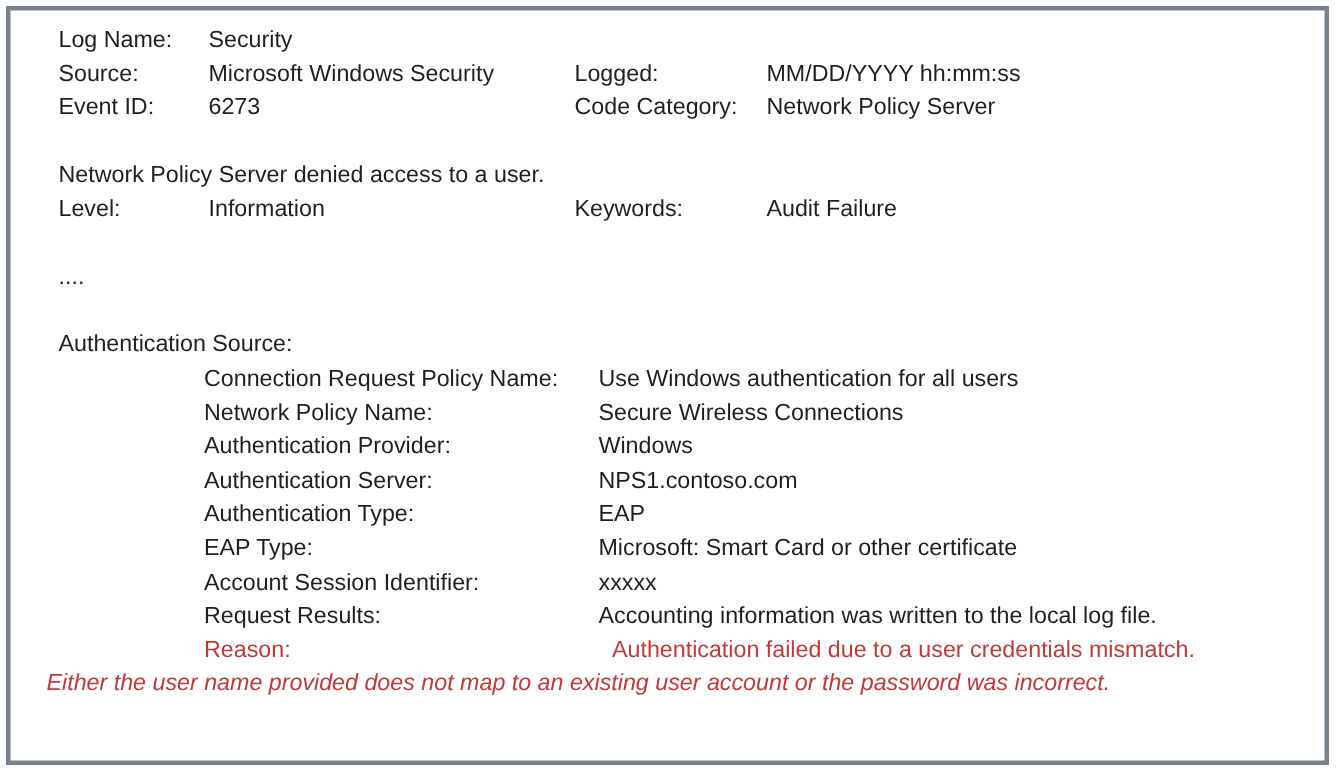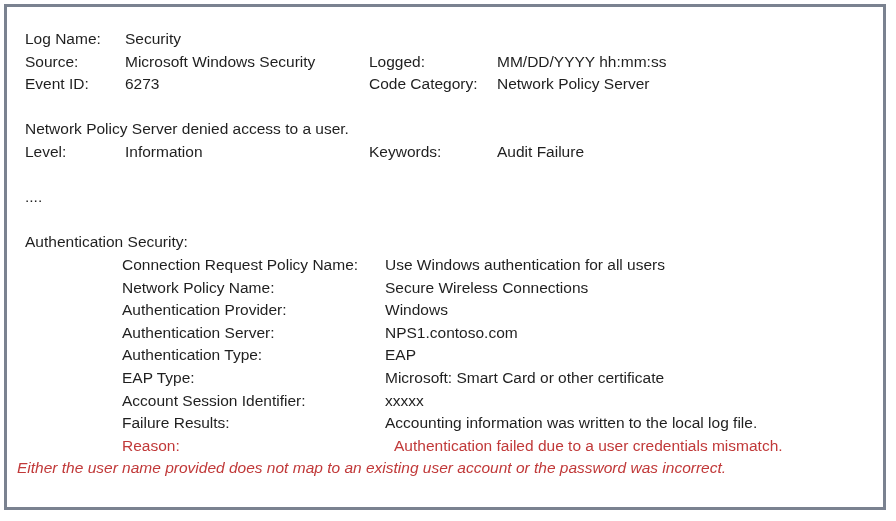--- a/index.html
+++ b/index.html
@@ -19,23 +19,23 @@
     left: 4px;
     top: 4px;
     width: 882px;
     height: 506px;
     border: 3px solid var(--border, #7a8290);
     box-sizing: border-box;
   }
   .content {
     position: absolute;
     left: 0;
-    top: 21px;
+    top: 9px;
     right: 0;
-    padding-left: 18px;
+    padding-left: 32px;
   }
   .line { height: 22.6px; white-space: nowrap; }
   .gap-above { margin-top: 22.6px; }
 
   
   .h-label  { display: inline-block; width: 100px; }
   .h-value  { display: inline-block; width: 244px; }
   .h-label2 { display: inline-block; width: 128px; }
 
   
@@ -63,21 +63,21 @@
         <span class="h-label">Event ID:</span><span class="h-value">6273</span><span class="h-label2">Code Category:</span><span class="h-value2">Network Policy Server</span>
       </div>
       <div class="line gap-above">Network Policy Server denied access to a user.</div>
 
       <div class="line">
         <span class="h-label">Level:</span><span class="h-value">Information</span><span class="h-label2">Keywords:</span><span class="h-value2">Audit Failure</span>
       </div>
 
       <div class="line gap-above">....</div>
 
-      <div class="line gap-above">Authentication Security:</div>
+      <div class="line gap-above">Authentication Source:</div>
 
       <div class="line detail">
         <span class="d-label">Connection Request Policy Name:</span><span>Use Windows authentication for all users</span>
       </div>
       <div class="line detail">
         <span class="d-label">Network Policy Name:</span><span>Secure Wireless Connections</span>
       </div>
       <div class="line detail">
         <span class="d-label">Authentication Provider:</span><span>Windows</span>
       </div>
@@ -87,21 +87,21 @@
       <div class="line detail">
         <span class="d-label">Authentication Type:</span><span>EAP</span>
       </div>
       <div class="line detail">
         <span class="d-label">EAP Type:</span><span>Microsoft: Smart Card or other certificate</span>
       </div>
       <div class="line detail">
         <span class="d-label">Account Session Identifier:</span><span>xxxxx</span>
       </div>
       <div class="line detail">
-        <span class="d-label">Failure Results:</span><span>Accounting information was written to the local log file.</span>
+        <span class="d-label">Request Results:</span><span>Accounting information was written to the local log file.</span>
       </div>
       <div class="line detail red">
         <span class="d-label">Reason:</span><span>Authentication failed due to a user credentials mismatch.</span>
       </div>
 
       <div class="line footer-note">Either the user name provided does not map to an existing user account or the password was incorrect.</div>
 
     </div>
   </div>
 </div>

